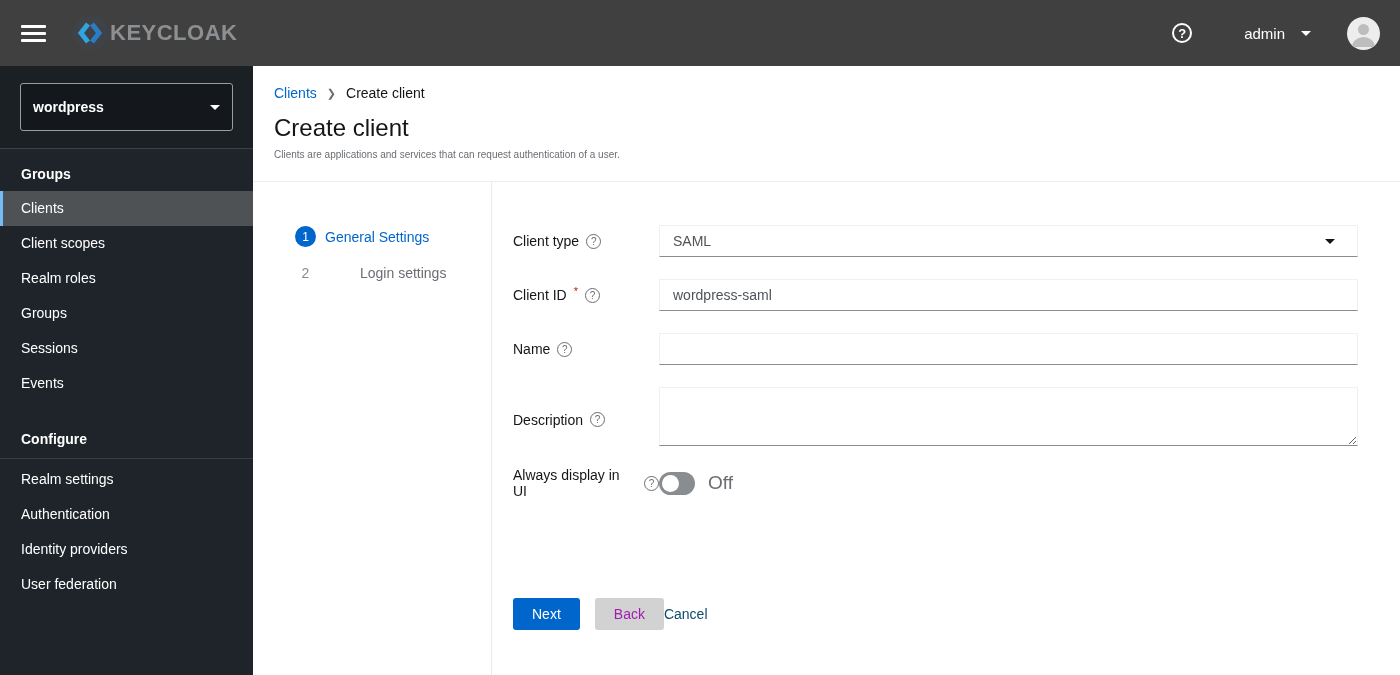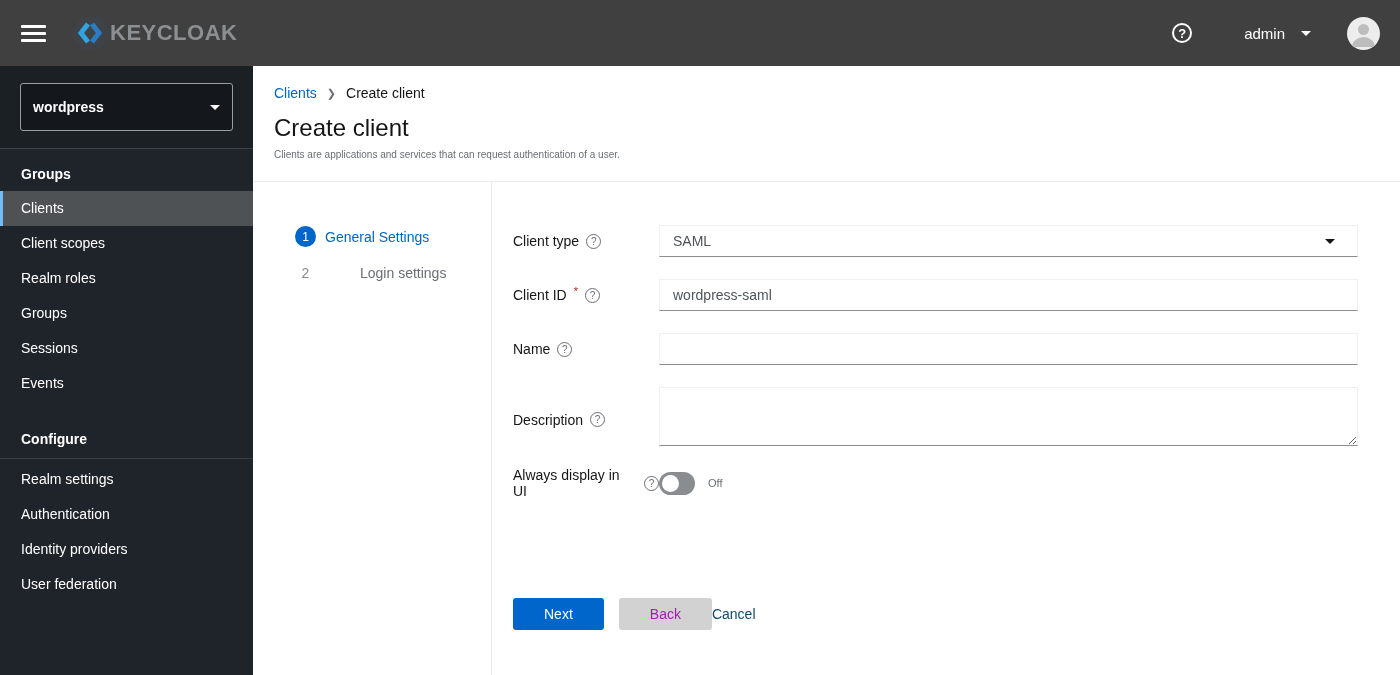--- a/index.html
+++ b/index.html
@@ -75,24 +75,24 @@
   .pf-input { height:32px; padding:0 13px; }
   .pf-select { height:32px; display:flex; align-items:center; justify-content:space-between;
     padding:0 13px 0 13px; cursor:pointer; }
   .pf-select .caret-down { border-top-color:#151515; margin-left:0; margin-right:9px; }
   .pf-textarea { height:59px; padding:6px 13px; resize:both; display:block; }
 
   .toggle-row { margin-bottom:0; }
   .toggle-wrap { display:flex; align-items:center; height:32px; }
   .switch { width:36px; height:23px; border-radius:12px; background:#8a8d90; position:relative; cursor:pointer; }
   .switch .knob { position:absolute; left:3px; top:3px; width:17px; height:17px; border-radius:50%; background:#fff; }
-  .switch-label { margin-left:13px; font-size:11px; color:#6a6e73; }
+  .switch-label { margin-left:13px; font-size:19px; color:#6a6e73; }
 
   .actions { margin-top:99px; display:flex; align-items:center; }
-  .btn { font-size:14px; border:none; border-radius:3px; padding:8px 31px; cursor:pointer;
+  .btn { font-size:14px; border:none; border-radius:3px; padding:8px 19px; cursor:pointer;
     font-family:"Liberation Sans", sans-serif; }
   .btn-primary { background:#0066cc; color:#fff; margin-right:15px; }
   .btn-disabled { background:#d2d2d2; color:#a21caf; cursor:default; }
   .btn-link { background:none; border:none; color:#0c4a6e; font-size:14px; cursor:pointer;
     font-family:"Liberation Sans", sans-serif; }
 </style>
 </head>
 <body>
 
 <div class="header">

